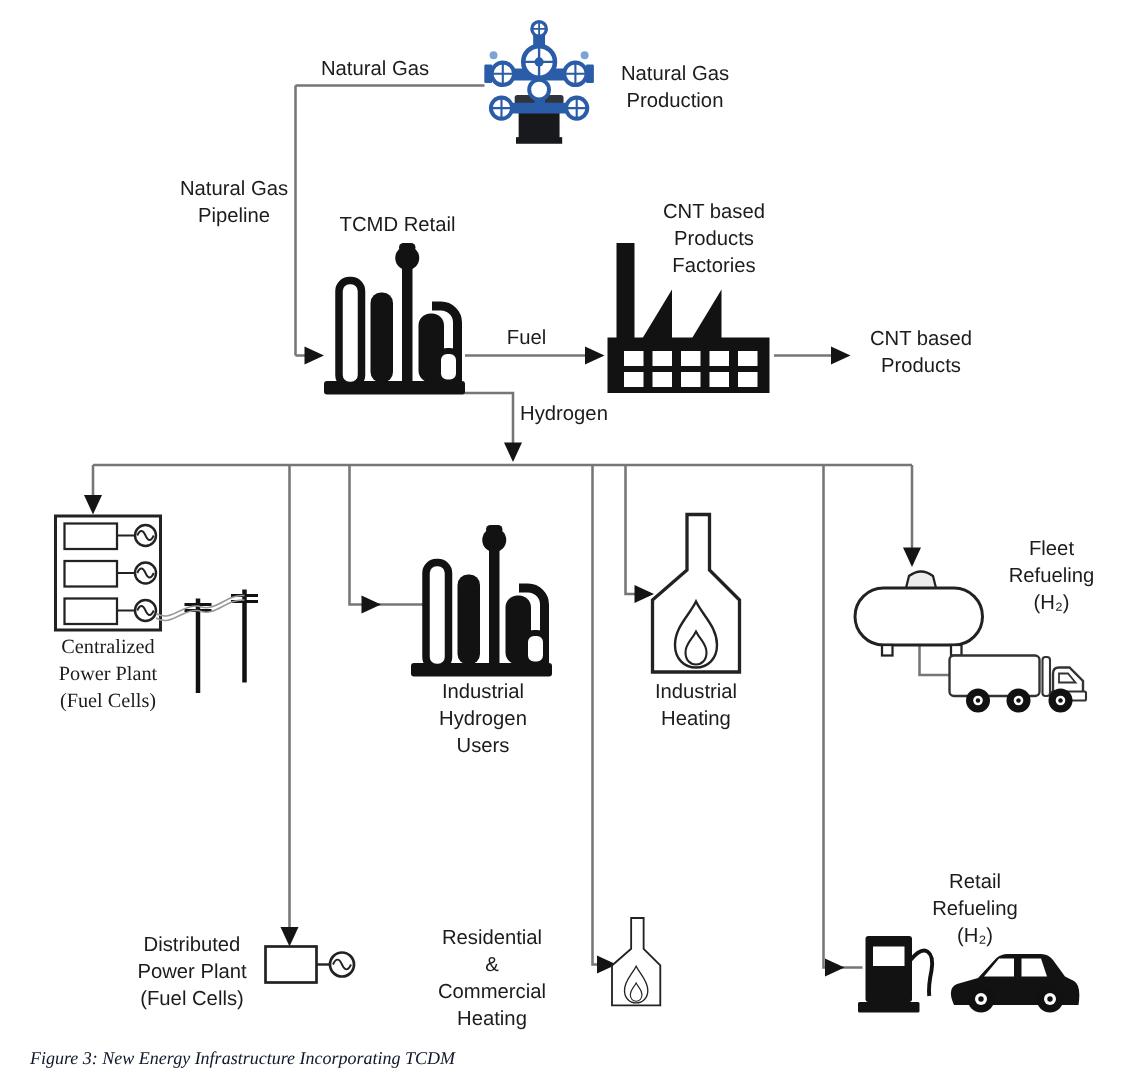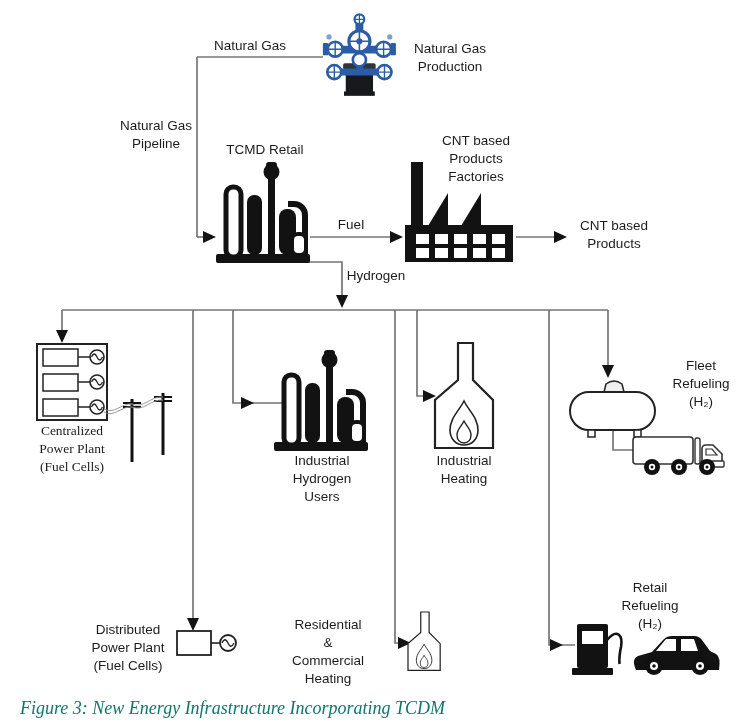--- a/index.html
+++ b/index.html
@@ -9,21 +9,21 @@
   }
   .stage svg{position:absolute;left:0;top:0;}
   .lbl{
     position:absolute;transform:translateX(-50%);
     white-space:pre-line;text-align:center;
     font-size:13.5px;line-height:18px;color:#1c1c1c;
   }
   .caption{
     position:absolute;left:20px;top:698px;
     font-family:"Liberation Serif","DejaVu Serif",serif;
-    font-style:italic;font-size:18px;color:#0f766e;
+    font-style:italic;font-size:12px;color:#0f172a;
   }
   .ln{stroke:#767676;stroke-width:1.7;fill:none;}
   .ah{fill:#141414;stroke:none;}
   .outl{fill:#ffffff;stroke:#222222;}
   .blk{fill:#121212;stroke:none;}
 </style>
 </head>
 <body>
 
 <div class="stage">

